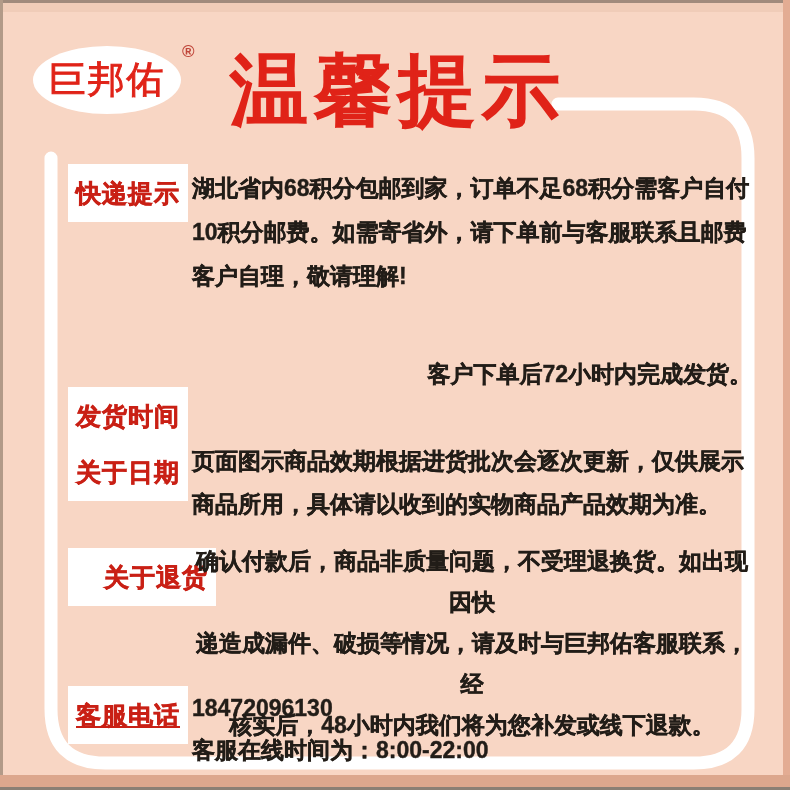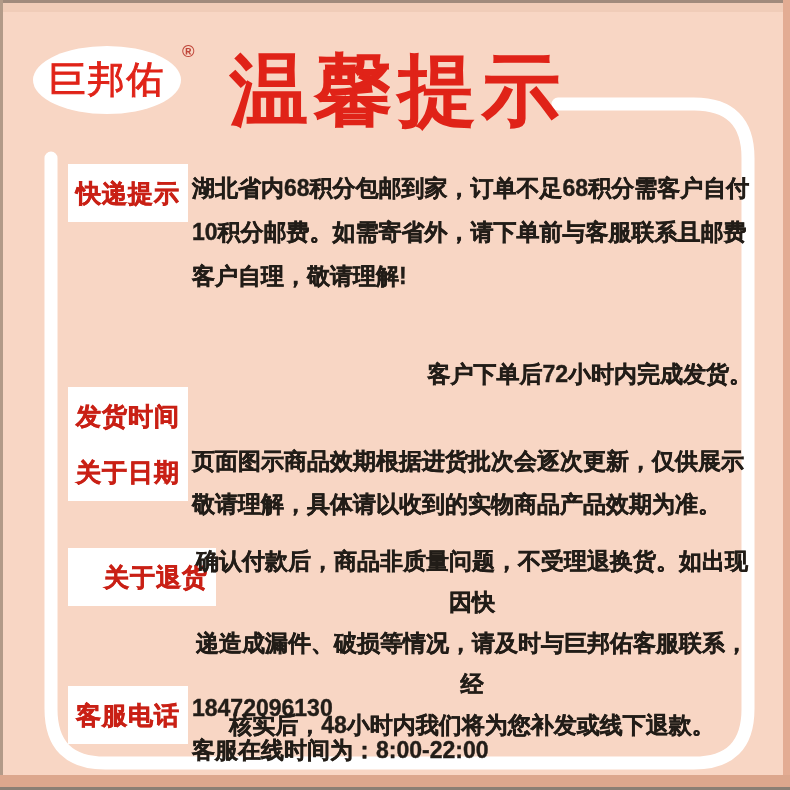--- a/index.html
+++ b/index.html
@@ -61,21 +61,21 @@
   .content{
     position:absolute;left:192px;width:560px;
     color:var(--text-dark);font-weight:bold;font-size:23px;
     white-space:pre-line;
     -webkit-text-stroke:0.4px var(--text-dark);
   }
   .l1{top:164px;} .c1{top:166px;line-height:44px;}
   .l2{top:345px;margin-top:42px;} .c2{top:359px;line-height:30px;text-align:right;}
   .l3{top:443px;} .c3{top:440px;line-height:43px;}
   .l4{top:548px;padding-left:28px;} .c4{top:541px;line-height:41px;text-align:center;}
-  .l5{top:686px;} .c5{top:687px;line-height:42px;}
+  .l5{top:686px;text-decoration:underline;} .c5{top:687px;line-height:42px;}
   section{display:contents;}
 </style>
 </head>
 <body>
 
 
 
 <div class="edge-top"></div>
 <div class="top-band"></div>
 <div class="edge-left"></div>
@@ -102,21 +102,21 @@
 </section>
 
 <section>
   <div class="label-box l2">发货时间</div>
   <div class="content c2">客户下单后72小时内完成发货。</div>
 </section>
 
 <section>
   <div class="label-box l3">关于日期</div>
   <div class="content c3">页面图示商品效期根据进货批次会逐次更新，仅供展示
-敬请理解，具体请以收到的实物商品产品效期为准。</div>
+商品所用，具体请以收到的实物商品产品效期为准。</div>
 </section>
 
 <section>
   <div class="label-box l4">关于退货</div>
   <div class="content c4">确认付款后，商品非质量问题，不受理退换货。如出现因快
 递造成漏件、破损等情况，请及时与巨邦佑客服联系，经
 核实后，48小时内我们将为您补发或线下退款。</div>
 </section>
 
 <section>

